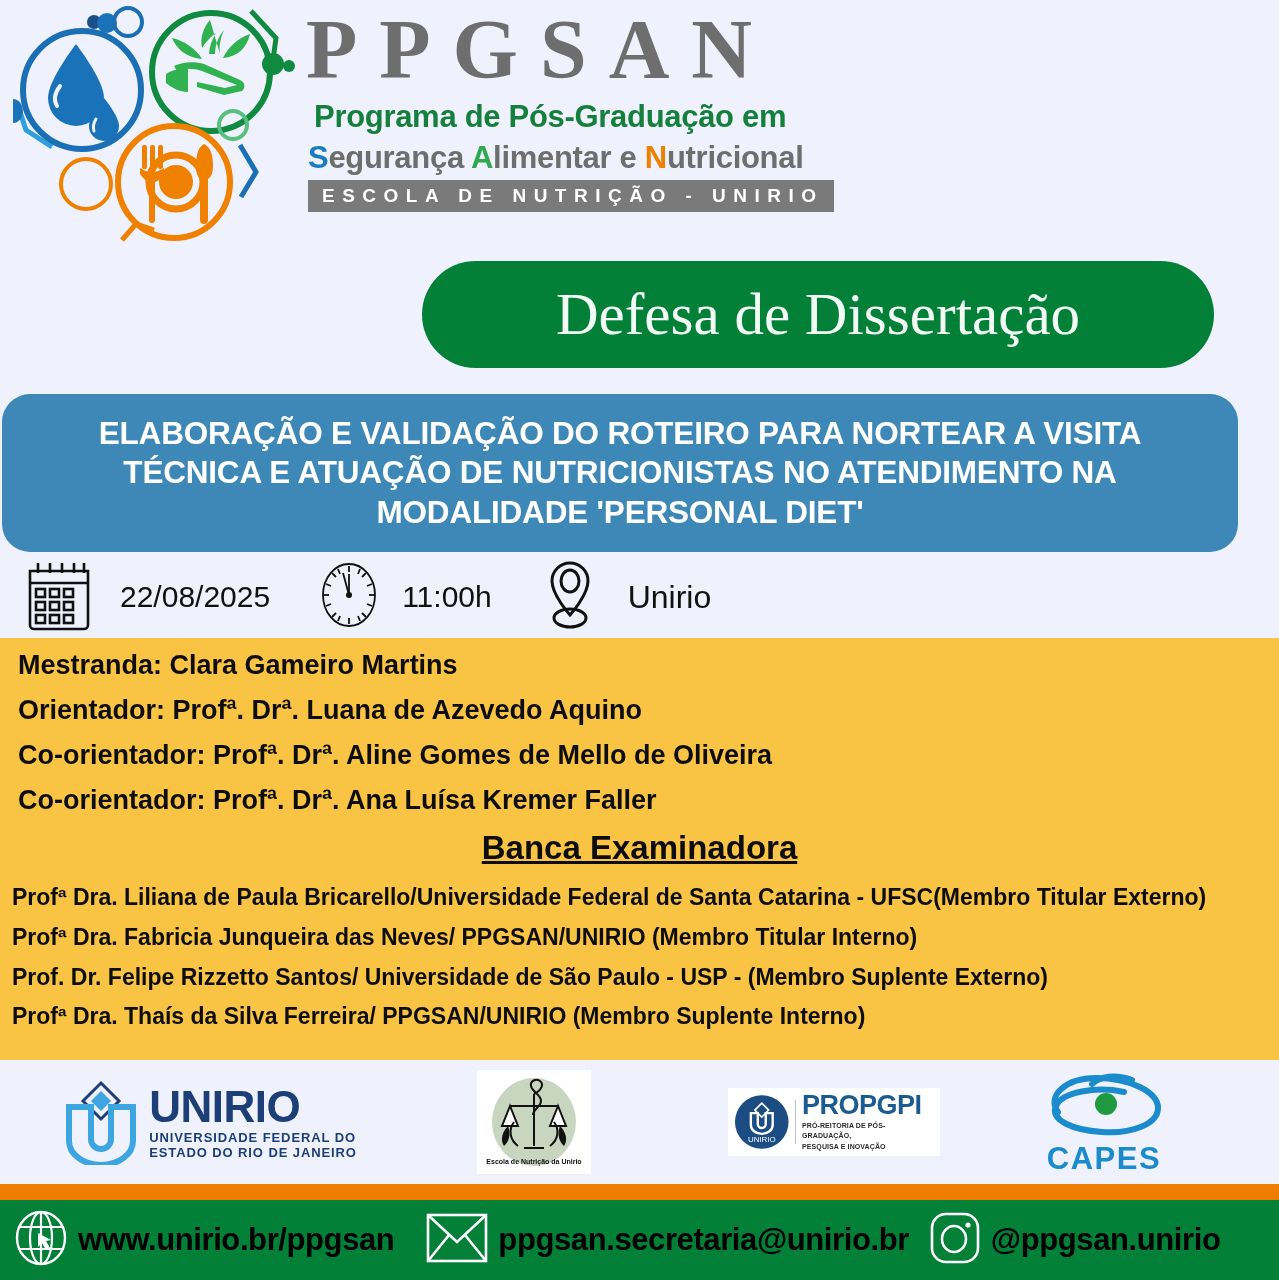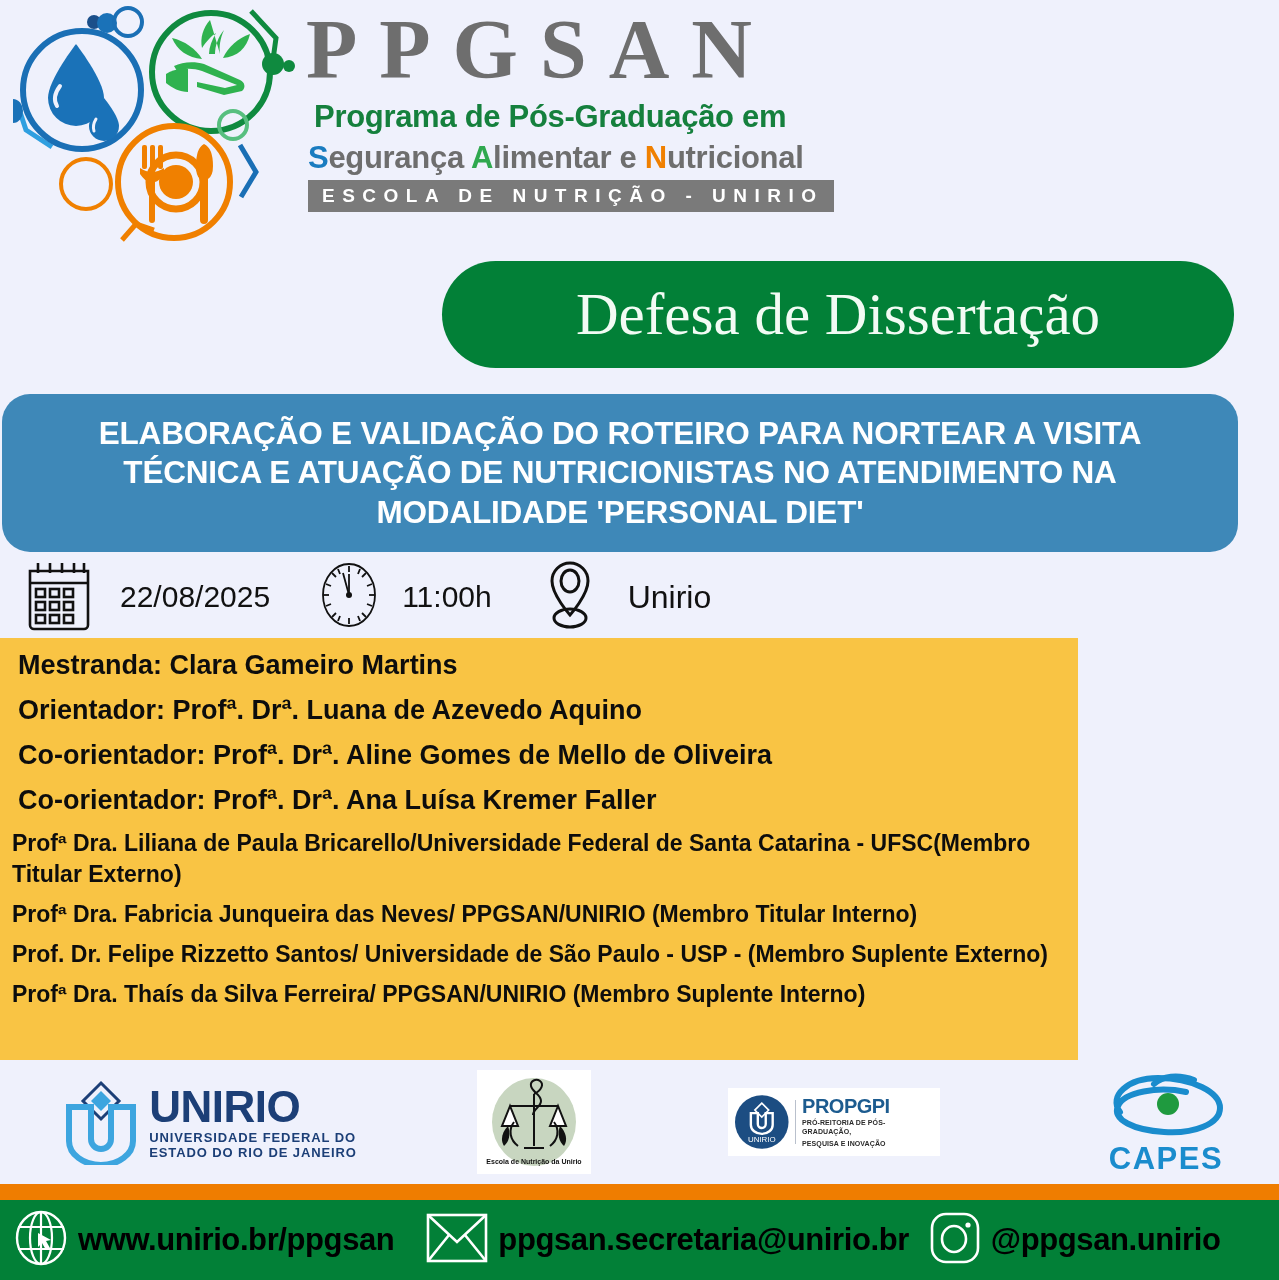--- a/index.html
+++ b/index.html
@@ -75,21 +75,21 @@
     font-size: 19px;
     font-weight: bold;
     letter-spacing: 7.5px;
     padding: 5px 10px 5px 14px;
     display: inline-block;
   }
 
   
   .green-pill {
     position: absolute;
-    left: 442px;
+    left: 422px;
     top: 261px;
     width: 792px;
     height: 107px;
     background: #028037;
     border-radius: 54px;
     display: flex;
     align-items: center;
     justify-content: center;
   }
   .green-pill-label {
@@ -149,21 +149,21 @@
   }
   .info-date { margin-left: 28px; }
   .info-time { margin-left: 22px; }
   .info-place { margin-left: 30px; font-size: 32px; }
 
   
   .yellow-panel {
     position: absolute;
     left: 0;
     top: 638px;
-    width: 1078px;
+    width: 1279px;
     height: 422px;
     background: #f9c444;
     padding: 10px 8px 16px 8px;
     box-sizing: border-box;
   }
   .people-line {
     font-size: 27px;
     font-weight: bold;
     color: #0d0d0d;
     margin: 0 0 10px 10px;
@@ -200,21 +200,21 @@
     position: absolute;
     top: 0;
     height: 124px;
     display: flex;
     align-items: center;
     justify-content: center;
   }
   .slot-unirio  { left: 60px;  width: 300px; }
   .slot-escola  { left: 466px; width: 135px; }
   .slot-propgpi { left: 726px; width: 215px; }
-  .slot-capes   { left: 1086px; width: 160px; align-items: center; }
+  .slot-capes   { left: 1024px; width: 160px; align-items: center; }
 
   .unirio-wrap { display: flex; align-items: center; gap: 10px; }
   .unirio-text { line-height: 1; }
   .unirio-main {
     font-size: 44px;
     font-weight: bold;
     color: #1c3f77;
     letter-spacing: -0.5px;
     display: block;
   }
@@ -247,21 +247,21 @@
     box-sizing: border-box;
   }
   .propgpi-divider {
     width: 1px;
     height: 44px;
     background: #b9c0cc;
     flex: 0 0 auto;
   }
   .propgpi-words { line-height: 1; }
   .propgpi-main {
-    font-size: 20px;
+    font-size: 27px;
     font-weight: bold;
     color: #1c5b8f;
     letter-spacing: -0.5px;
     display: block;
   }
   .propgpi-sub {
     font-size: 7px;
     font-weight: bold;
     color: #2b2b2b;
     display: block;
@@ -448,20 +448,21 @@
     <span class="info-text info-place">Unirio</span>
   </div>
 </div>
 
 <div class="yellow-panel">
   <div class="people-line">Mestranda: Clara Gameiro Martins</div>
   <div class="people-line">Orientador: Profª. Drª. Luana de Azevedo Aquino</div>
   <div class="people-line">Co-orientador: Profª. Drª. Aline Gomes de Mello de Oliveira</div>
   <div class="people-line">Co-orientador: Profª. Drª. Ana Luísa Kremer Faller</div>
 
+  <div class="banca-heading">Banca Examinadora</div>
 
   <div class="banca-line">Profª Dra. Liliana de Paula Bricarello/Universidade Federal de Santa Catarina - UFSC(Membro Titular Externo)</div>
   <div class="banca-line">Profª Dra. Fabricia Junqueira das Neves/ PPGSAN/UNIRIO (Membro Titular Interno)</div>
   <div class="banca-line">Prof. Dr. Felipe Rizzetto Santos/ Universidade de São Paulo - USP - (Membro Suplente Externo)</div>
   <div class="banca-line">Profª Dra. Thaís da Silva Ferreira/ PPGSAN/UNIRIO (Membro Suplente Interno)</div>
 </div>
 
 <div class="logo-strip">
 
   <div class="logo-slot slot-unirio">

